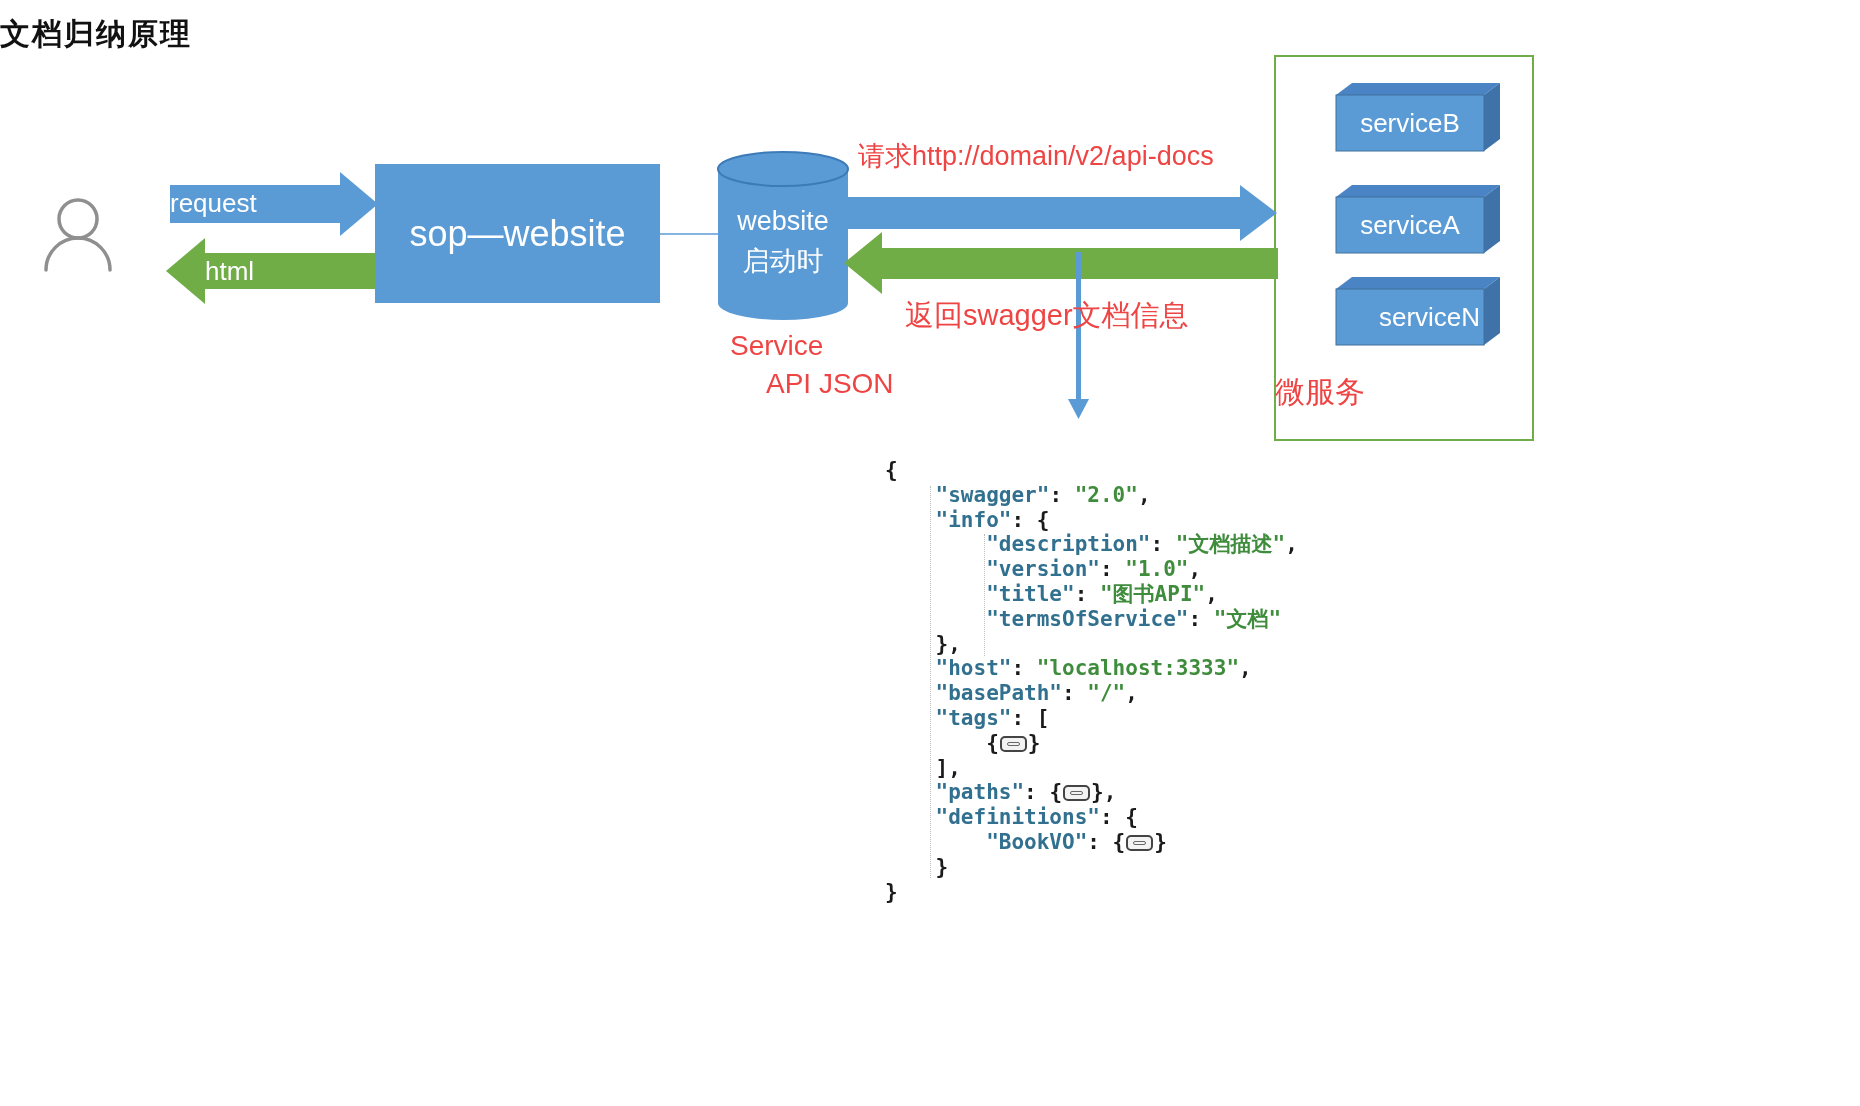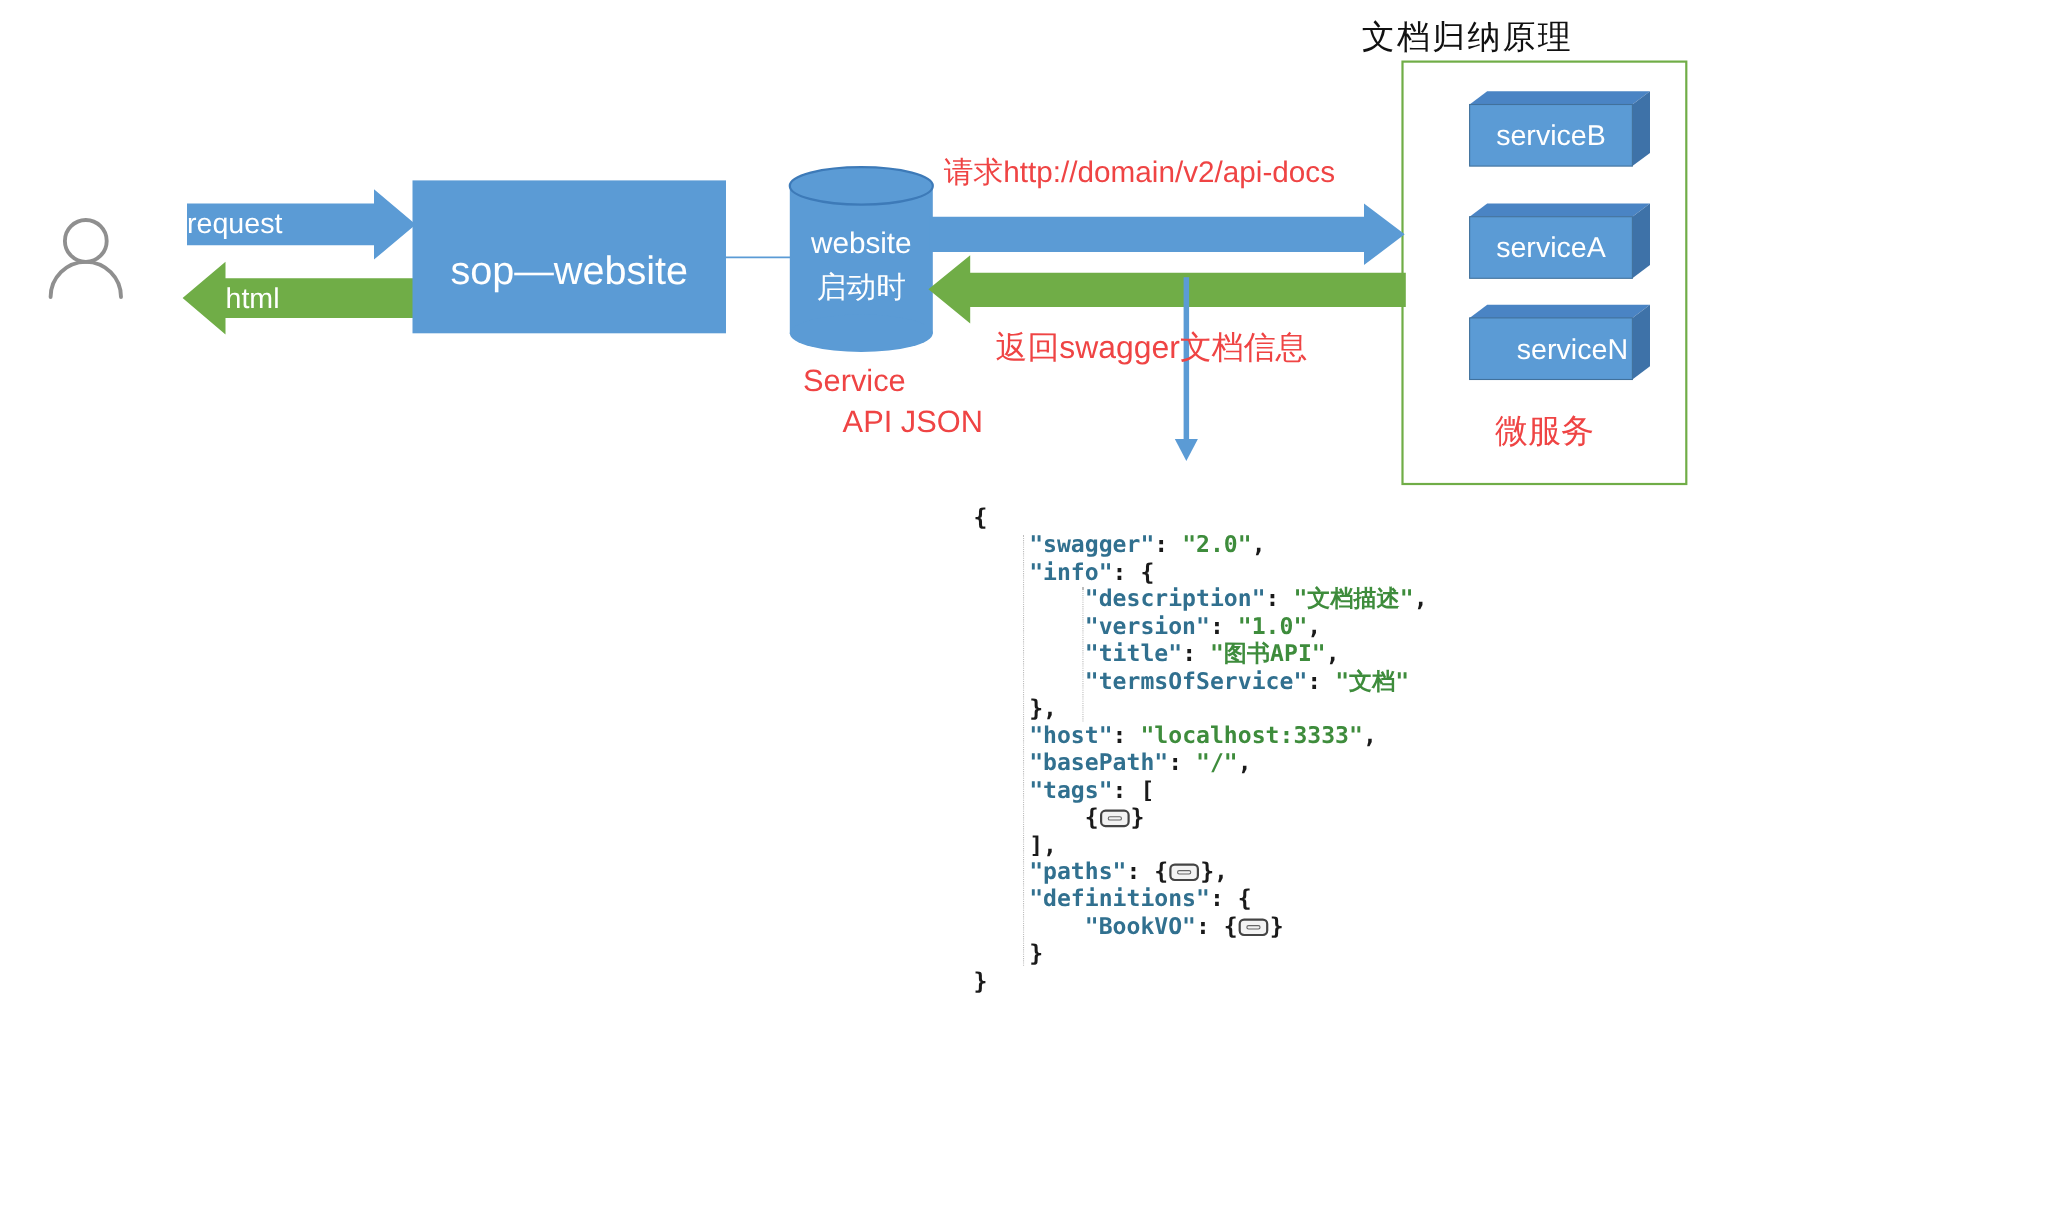--- a/index.html
+++ b/index.html
@@ -2,34 +2,34 @@
 <html style="--arrow-blue: #5B9BD5; --arrow-green: #70AD47; --box-blue: #5B9BD5; --box-blue-dark: #41719C; --services-border-green: #70AD47; --json-key-color: #31708F; --json-value-color: #3E8C3C;"><head>
 <meta charset="utf-8">
 <style>
   * { margin:0; padding:0; box-sizing:border-box; }
   html,body { background:#fff; }
   body { font-family:"Liberation Sans", sans-serif; }
 
   .canvas { position:relative; width:1860px; height:1106px; background:#fff; overflow:hidden; }
   .layer { position:absolute; left:0; top:0; }
 
-  .title { position:absolute; left:0; top:14px; width:1430px; text-align:right;
-           font-size:30px; color:#111; letter-spacing:2px; }
+  .title { position:absolute; left:0; top:14px; width:1430px; text-align:left;
+           font-size:30px; color:#111; letter-spacing:2px;font-weight:bold; }
 
   
   .fill-blue  { fill:var(--arrow-blue,#5B9BD5); }
   .fill-green { fill:var(--arrow-green,#70AD47); }
   .stroke-blue{ stroke:var(--arrow-blue,#5B9BD5); stroke-width:1.5; fill:none; }
   .services-rect { fill:#fff; stroke:var(--services-border-green,#70AD47); stroke-width:2; }
   .cube-front { fill:var(--box-blue,#5B9BD5); stroke:var(--box-blue-dark,#41719C); stroke-width:1; }
   .cube-top   { fill:#4A84C4; }
   .cube-side  { fill:#3E72A8; }
 
   .arrow-label { position:absolute; color:#fff; font-size:26px; text-align:left; }
-  .sop-label { position:absolute; left:375px; top:176px; width:285px; height:139px;
+  .sop-label { position:absolute; left:375px; top:164px; width:285px; height:139px;
                display:flex; align-items:center; justify-content:center;
                color:#fff; font-size:36px; }
   .cyl-text { position:absolute; left:718px; width:130px; text-align:center; color:#fff; font-size:27px; }
   .black-label { position:absolute; color:#ef4444; }
   .cube-label { position:absolute; left:1336px; width:148px; height:56px;
                 display:flex; align-items:center; justify-content:center;
                 color:#fff; font-size:26px; }
 
   .code { position:absolute; left:885px; top:458px;
           font-family:"DejaVu Sans Mono","Liberation Mono",monospace;
@@ -117,20 +117,20 @@
   <div class="black-label" style="left:730px; top:368px; font-size:28px;margin-left:36px;">API JSON</div>
 
   <div class="black-label" style="left:858px; top:138px; font-size:27px;">请求http://domain/v2/api-docs</div>
 
   <div class="black-label" style="left:905px; top:296px; font-size:29px;">返回swagger文档信息</div>
 
   <div class="cube-label" style="top:197px;">serviceA</div>
   <div class="cube-label" style="top:95px;">serviceB</div>
   <div class="cube-label" style="top:289px;padding-left:39px;">serviceN</div>
 
-  <div class="black-label" style="left:1275px; top:372px; width:258px; text-align:center; font-size:30px;">微服务</div>
+  <div class="black-label" style="left:1275px; top:372px; width:258px; font-size:30px;">微服务</div>
 
   <div class="guide" style="left:930px; top:486px; height:392px;"></div>
   <div class="guide" style="left:984px; top:534px; height:122px;"></div>
 
   <div class="code"><div class="code-line"><span class="tok-plain">{</span></div><div class="code-line"><span class="tok-plain">    </span><span class="tok-key">"swagger"</span><span class="tok-plain">: </span><span class="tok-val">"2.0"</span><span class="tok-plain">,</span></div><div class="code-line"><span class="tok-plain">    </span><span class="tok-key">"info"</span><span class="tok-plain">: {</span></div><div class="code-line"><span class="tok-plain">        </span><span class="tok-key">"description"</span><span class="tok-plain">: </span><span class="tok-val">"文档描述"</span><span class="tok-plain">,</span></div><div class="code-line"><span class="tok-plain">        </span><span class="tok-key">"version"</span><span class="tok-plain">: </span><span class="tok-val">"1.0"</span><span class="tok-plain">,</span></div><div class="code-line"><span class="tok-plain">        </span><span class="tok-key">"title"</span><span class="tok-plain">: </span><span class="tok-val">"图书API"</span><span class="tok-plain">,</span></div><div class="code-line"><span class="tok-plain">        </span><span class="tok-key">"termsOfService"</span><span class="tok-plain">: </span><span class="tok-val">"文档"</span></div><div class="code-line"><span class="tok-plain">    },</span></div><div class="code-line"><span class="tok-plain">    </span><span class="tok-key">"host"</span><span class="tok-plain">: </span><span class="tok-val">"localhost:3333"</span><span class="tok-plain">,</span></div><div class="code-line"><span class="tok-plain">    </span><span class="tok-key">"basePath"</span><span class="tok-plain">: </span><span class="tok-val">"/"</span><span class="tok-plain">,</span></div><div class="code-line"><span class="tok-plain">    </span><span class="tok-key">"tags"</span><span class="tok-plain">: [</span></div><div class="code-line"><span class="tok-plain">        {</span><span class="pill"><span class="pill-inner"></span></span><span class="tok-plain">}</span></div><div class="code-line"><span class="tok-plain">    ],</span></div><div class="code-line"><span class="tok-plain">    </span><span class="tok-key">"paths"</span><span class="tok-plain">: {</span><span class="pill"><span class="pill-inner"></span></span><span class="tok-plain">},</span></div><div class="code-line"><span class="tok-plain">    </span><span class="tok-key">"definitions"</span><span class="tok-plain">: {</span></div><div class="code-line"><span class="tok-plain">        </span><span class="tok-key">"BookVO"</span><span class="tok-plain">: {</span><span class="pill"><span class="pill-inner"></span></span><span class="tok-plain">}</span></div><div class="code-line"><span class="tok-plain">    }</span></div><div class="code-line"><span class="tok-plain">}</span></div></div>
 
 </div>
 
 </body></html>

